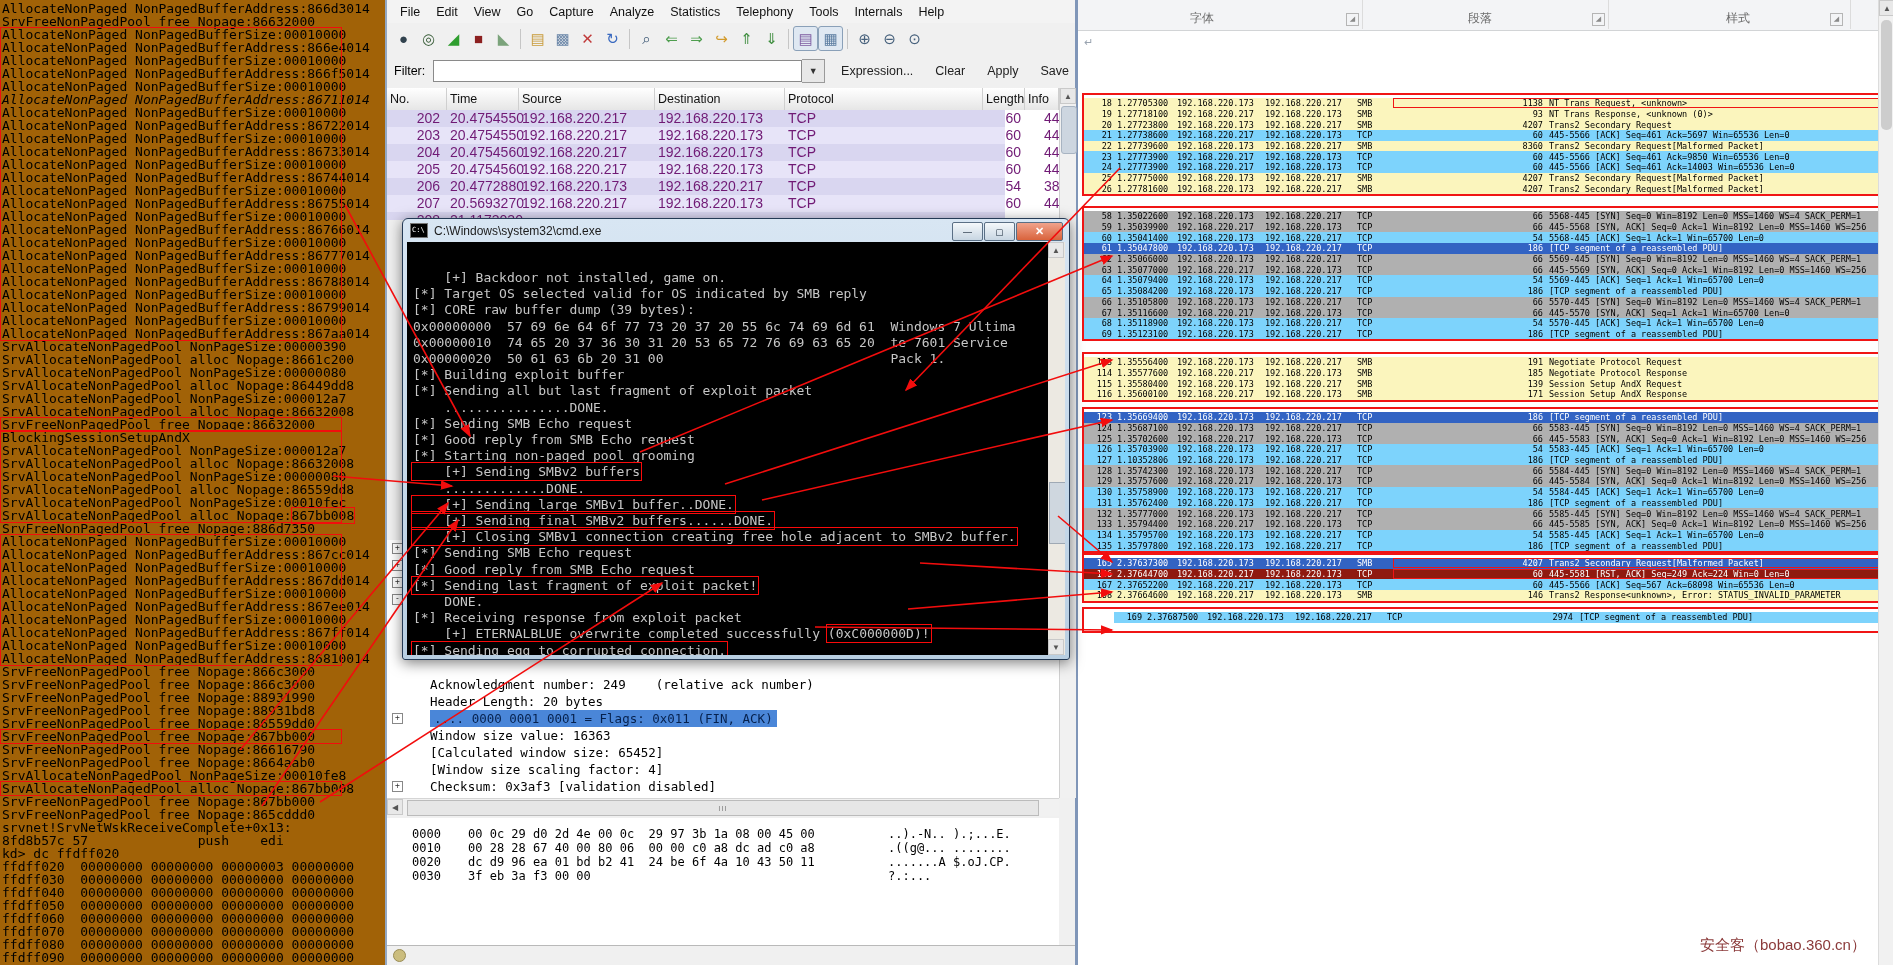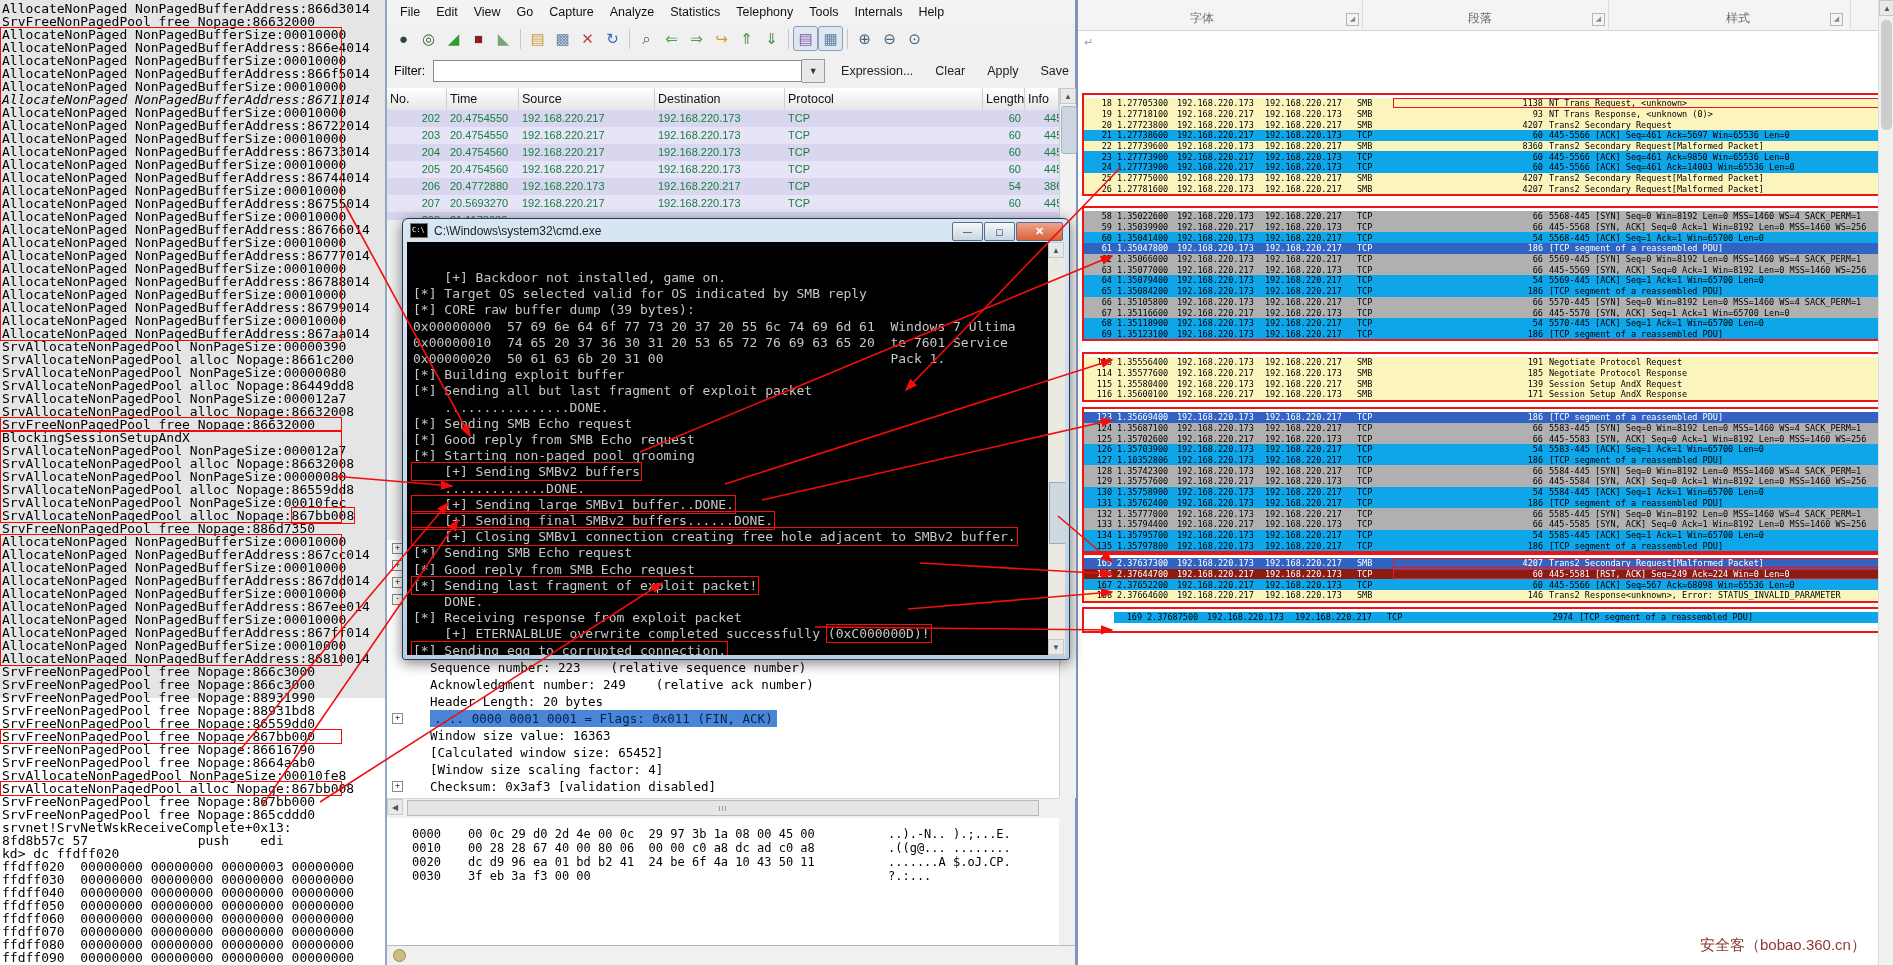--- a/index.html
+++ b/index.html
@@ -1,20 +1,20 @@
 <!DOCTYPE html>
 <html><head>
 <meta charset="utf-8">
 <style>
   html,body{margin:0;padding:0;}
   body{width:1893px;height:965px;position:relative;overflow:hidden;background:#fff;
        font-family:"Liberation Sans",sans-serif;}
 
   
-  #left-console{position:absolute;left:0;top:0;width:385px;height:698px;background:#e5e5e5;
+  #left-console{position:absolute;left:0;top:0;width:385px;height:965px;background:#a16207;
     font-family:"DejaVu Sans Mono",monospace;font-size:13px;line-height:13px;color:#000;z-index:1;}
   .lc-line{position:absolute;left:2px;white-space:pre;}
   .lc-box{position:absolute;left:0;width:342px;border:1px solid #f20d0d;pointer-events:none;box-sizing:border-box;}
   .lc-val{outline:1.5px solid #f20d0d;outline-offset:0px;}
 
   
   #wireshark{position:absolute;left:385px;top:0;width:693px;height:965px;background:#f0f0f0;
     border-left:2px solid #93a7c2;border-right:3px solid #8096b8;box-sizing:border-box;z-index:2;}
   #ws-menubar{position:absolute;left:0;top:0;right:0;height:23px;display:flex;align-items:center;
     padding-left:5px;background:#f3f3f3;border-bottom:1px solid #e2e2e2;font-size:12.5px;color:#111;}
@@ -31,21 +31,21 @@
     font-size:12px;padding:0 4px;box-sizing:border-box;}
   .combo-arrow{width:24px;height:22px;border:1px solid #9a9a9a;border-left:none;background:#e8e8e8;
     display:flex;align-items:center;justify-content:center;font-size:9px;color:#333;}
   .fbtn{margin-left:10px;padding:3px 6px;color:#222;}
   
   #ws-colhead{position:absolute;left:0;top:88px;width:672px;height:22px;
     background:linear-gradient(#ffffff,#e6e6e6);border-bottom:1px solid #b9b9b9;font-size:12.5px;color:#111;}
   .hcell{position:absolute;top:0;height:22px;line-height:22px;border-right:1px solid #cfcfcf;padding-left:3px;box-sizing:border-box;}
   
   #ws-packets{position:absolute;left:0;top:110px;width:672px;height:110px;overflow:hidden;background:#fff;}
-  .prow{position:absolute;left:0;width:672px;height:17px;font-size:11px;line-height:17px;color:#15803d;}
+  .prow{position:absolute;left:0;width:618px;height:17px;font-size:14px;line-height:17px;color:#701a75;}
   .prow span{position:absolute;white-space:pre;}
   .p-no{left:3px;width:50px;text-align:right;}
   .p-time{left:63px;}
   .p-src{left:135px;}
   .p-dst{left:271px;}
   .p-proto{left:401px;}
   .p-len{left:598px;width:36px;text-align:right;}
   .p-info{left:657px;}
   
   #ws-vscroll{position:absolute;left:672px;top:88px;width:16px;height:710px;background:#f1f1f1;border-left:1px solid #d0d0d0;}
@@ -102,21 +102,21 @@
   #doc-ribbon{position:absolute;left:0;top:0;width:800px;height:30px;background:#f3f4f6;border-bottom:1px solid #d2d4d6;}
   .rb-label{position:absolute;top:10px;font-size:12px;color:#6c6c6c;}
   .rb-sep{position:absolute;top:0;width:1px;height:29px;background:#dcdcdc;}
   .rb-launch{position:absolute;top:13px;width:11px;height:11px;border:1px solid #b5b5b5;color:#8a8a8a;
     font-size:7px;line-height:9px;text-align:center;}
   #doc-pilcrow{position:absolute;left:6px;top:36px;color:#9aa4b0;font-size:11px;}
   .doc-group{position:absolute;left:4px;width:799px;border:2px solid #f01515;background:#fff;box-sizing:border-box;padding-top:3px;}
   .doc-row{height:10.7px;display:flex;align-items:center;padding-left:4px;
     font-family:"DejaVu Sans Mono",monospace;font-size:8.5px;color:#000;overflow:hidden;}
   .doc-row.smb{background:#fbf5bd;}
-  .doc-row.tcp{background:#0ea5e9;}
+  .doc-row.tcp{background:#7dd3fc;}
   .doc-row.gray{background:#b0b0b0;}
   .doc-row.sel{background:#3263c3;color:#fff;}
   .doc-row.red{background:#8f1a10;color:#fff;}
   .c-no{width:24px;text-align:right;flex:none;}
   .c-time{width:56px;margin-left:5px;flex:none;}
   .c-src{width:84px;margin-left:4px;flex:none;}
   .c-dst{width:86px;margin-left:4px;flex:none;}
   .c-proto{width:36px;margin-left:6px;flex:none;}
   .leninf{display:flex;flex:1;overflow:hidden;}
   .leninf.infobox{outline:1.5px solid #f01515;outline-offset:-1px;}
@@ -347,21 +347,20 @@
   </div>
 
   <div id="ws-detail">
       <div class="drow" style="top: 0px;"><div class="dexp">+</div><span class="dtext"></span></div>
       <div class="drow" style="top: 17px;"><div class="dexp">+</div><span class="dtext"></span></div>
       <div class="drow" style="top: 34px;"><div class="dexp">+</div><span class="dtext"></span></div>
       <div class="drow" style="top: 51px;"><div class="dexp">-</div><span class="dtext"></span></div>
       <div class="drow" style="top: 68px;"><span class="dtext pad2"></span></div>
       <div class="drow" style="top: 85px;"><span class="dtext pad2"></span></div>
       <div class="drow" style="top: 102px;"><span class="dtext pad2">[TCP Segment Len: 0]</span></div>
-      <div class="drow" style="top: 119px;"><span class="dtext pad2">Sequence number: 223    (relative sequence number)</span></div>
       <div class="drow" style="top: 136px;"><span class="dtext pad2">Acknowledgment number: 249    (relative ack number)</span></div>
       <div class="drow" style="top: 153px;"><span class="dtext pad2">Header Length: 20 bytes</span></div>
       <div class="drow" style="top: 170px;"><div class="dexp">+</div><span class="dtext pad2 dsel">.... 0000 0001 0001 = Flags: 0x011 (FIN, ACK)</span></div>
       <div class="drow" style="top: 187px;"><span class="dtext pad2">Window size value: 16363</span></div>
       <div class="drow" style="top: 204px;"><span class="dtext pad2">[Calculated window size: 65452]</span></div>
       <div class="drow" style="top: 221px;"><span class="dtext pad2">[Window size scaling factor: 4]</span></div>
       <div class="drow" style="top: 238px;"><div class="dexp">+</div><span class="dtext pad2">Checksum: 0x3af3 [validation disabled]</span></div>
     </div>
 
   <div id="ws-hscroll">

